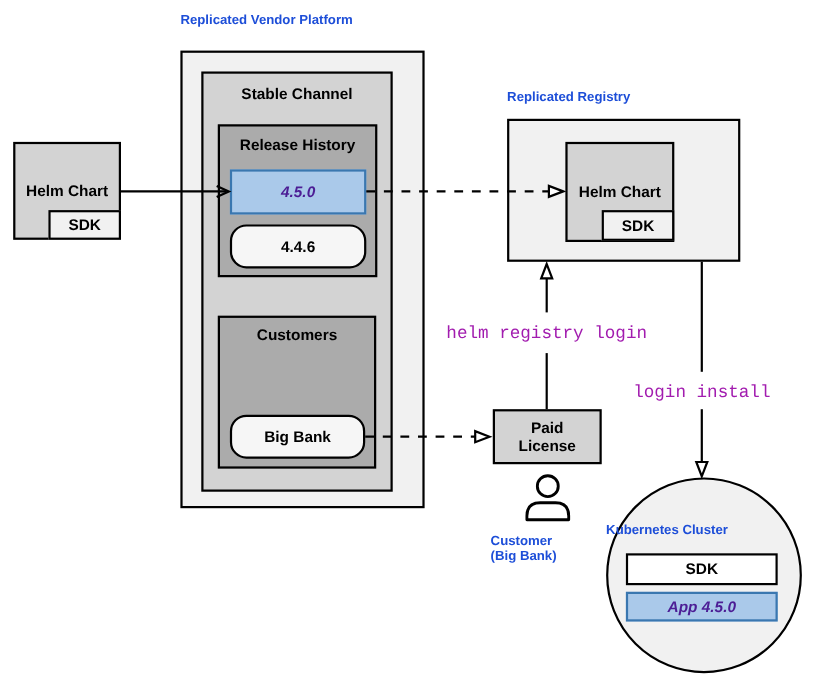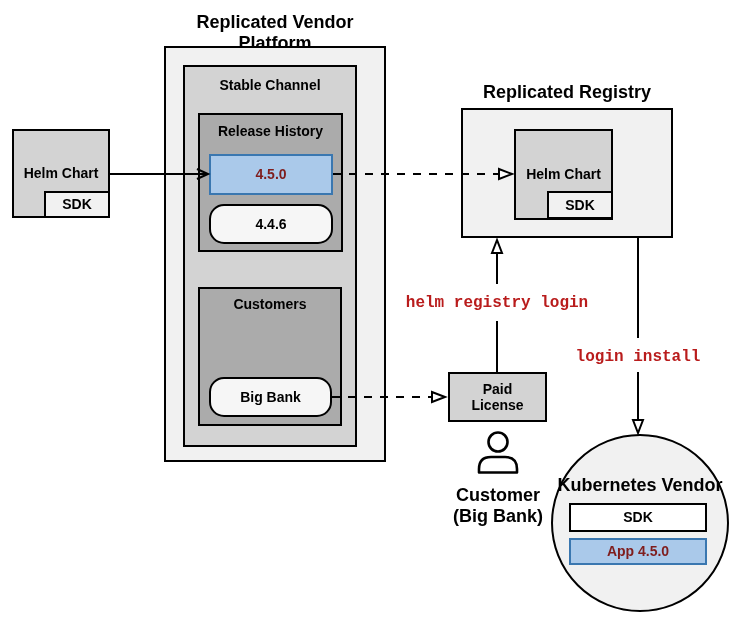--- a/index.html
+++ b/index.html
@@ -11,29 +11,29 @@
     position:absolute; box-sizing:border-box; border:2px solid #000;
     display:flex; align-items:center; justify-content:center; text-align:center;
     font-weight:bold; font-size:14px; color:#000; line-height:1.15;
   }
   .container { align-items:flex-start; }
   .fill-light { background:#f1f1f1; }
   .fill-mid   { background:#d3d3d3; }
   .fill-dark  { background:#ababab; }
   .fill-pale  { background:#f6f6f6;border-radius:15px; }
   .fill-white { background:#ffffff; }
-  .highlight  { background:#aac9ea; border-color:#3a77b0; color:#7f1d1d; }
+  .highlight  { background:#aac9ea; border-color:#3a77b0; color:#4c1d95;font-style:italic; }
   .circle { border-radius:50%; }
   .title {
-    position:absolute; text-align:center; font-weight:bold; font-size:18px; color:#000000;
+    position:absolute; font-weight:bold; font-size:12px; color:#1d4ed8;
     line-height:1.15;
   }
   .cmd {
     position:absolute; text-align:center; font-family:"Liberation Mono", monospace;
-    font-weight:bold; font-size:16px; color:#b91c1c; white-space:nowrap;
+    font-weight:normal; font-size:16px; color:#a21caf; white-space:nowrap;
   }
   .wrap-narrow { display:inline-block; max-width:84px; }
   .wrap-xnarrow { display:inline-block; max-width:62px; }
   .overlay { position:absolute; left:0; top:0; width:747px; height:634px; pointer-events:none; }
 </style>
 </head>
 <body>
 
 <div class="canvas">
 
@@ -88,21 +88,21 @@
     <span class="wrap-xnarrow">Paid License</span>
   </div>
 
   <div class="title" style="left:446px; top:485px; width:104px;">
     <div>Customer</div>
     <div>(Big Bank)</div>
   </div>
 
   <div class="box circle fill-light" style="left:551px; top:434px; width:178px; height:178px;"></div>
 
-  <div class="title" style="left:551px; top:475px; width:178px;">Kubernetes Vendor</div>
+  <div class="title" style="left:551px; top:475px; width:178px;">Kubernetes Cluster</div>
 
   <div class="box fill-white" style="left:569px; top:503px; width:138px; height:29px;">
     <span>SDK</span>
   </div>
   <div class="box highlight" style="left:569px; top:538px; width:138px; height:27px;justify-content:center;">
     <span>App 4.5.0</span>
   </div>
 
   <div class="cmd" style="left:387px; top:294px; width:220px;">helm registry login</div>
   <div class="cmd" style="left:528px; top:348px; width:220px;">login install</div>

